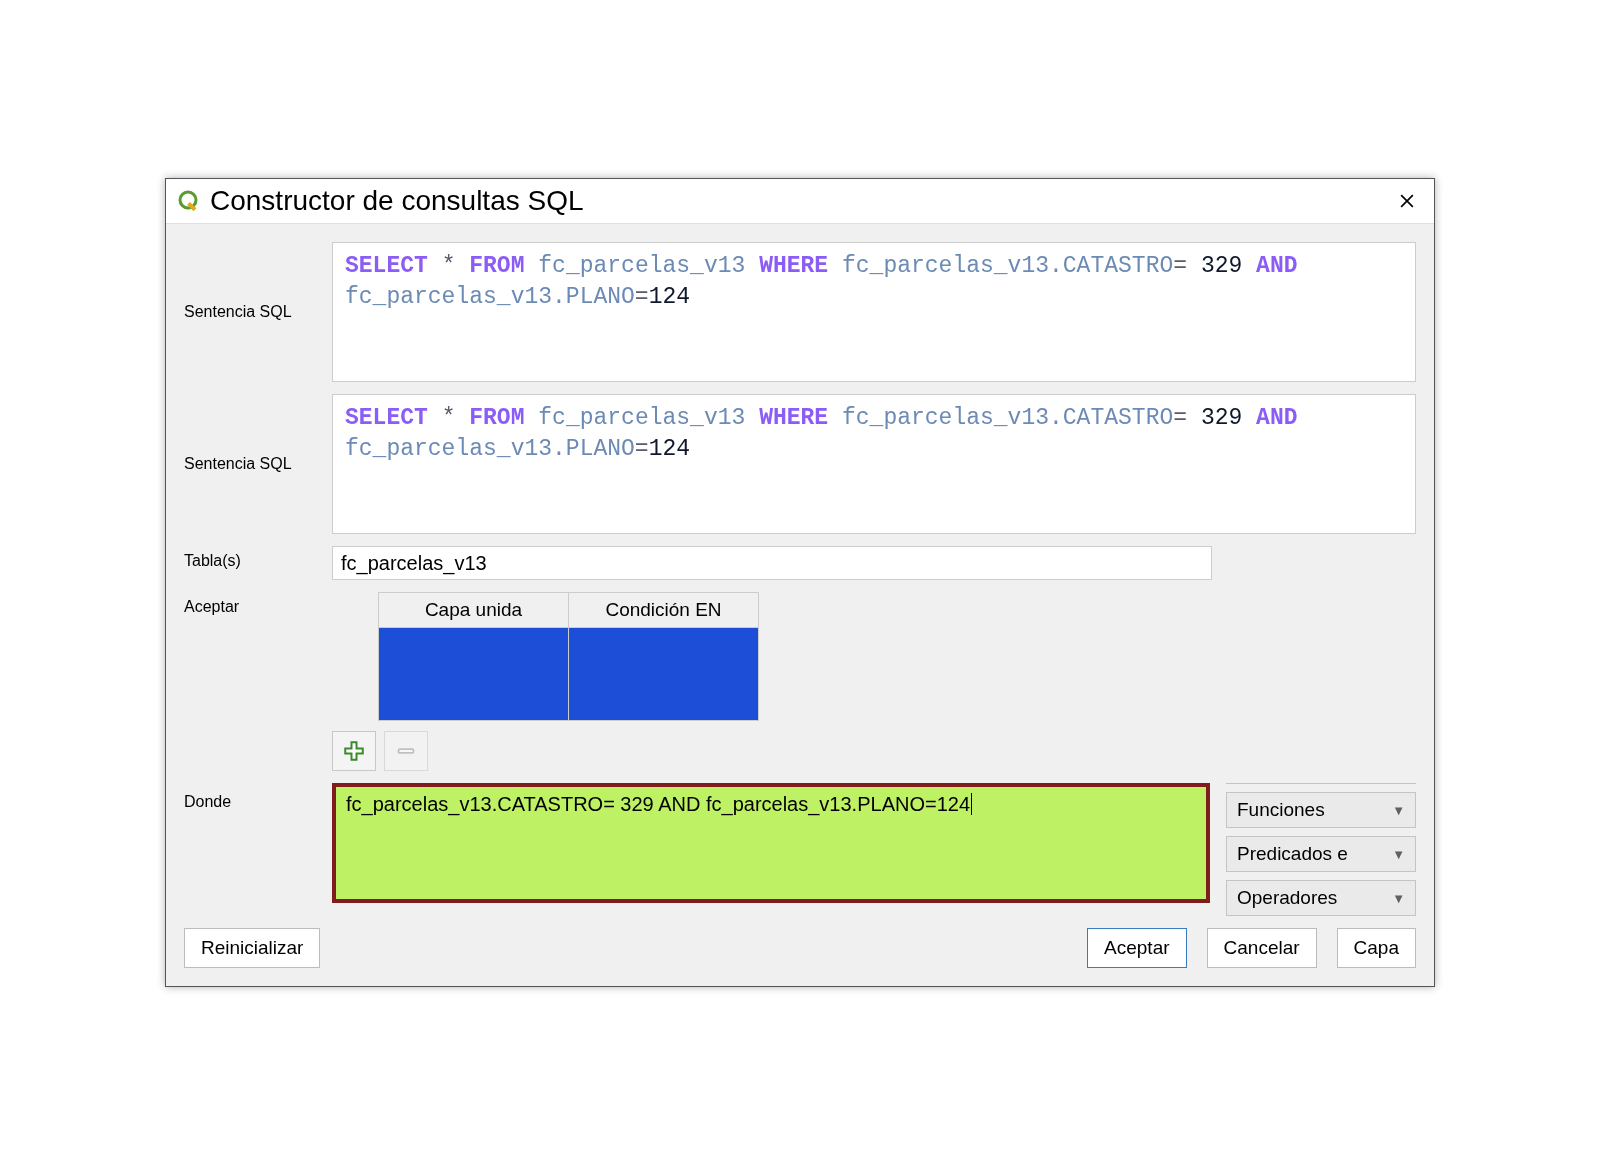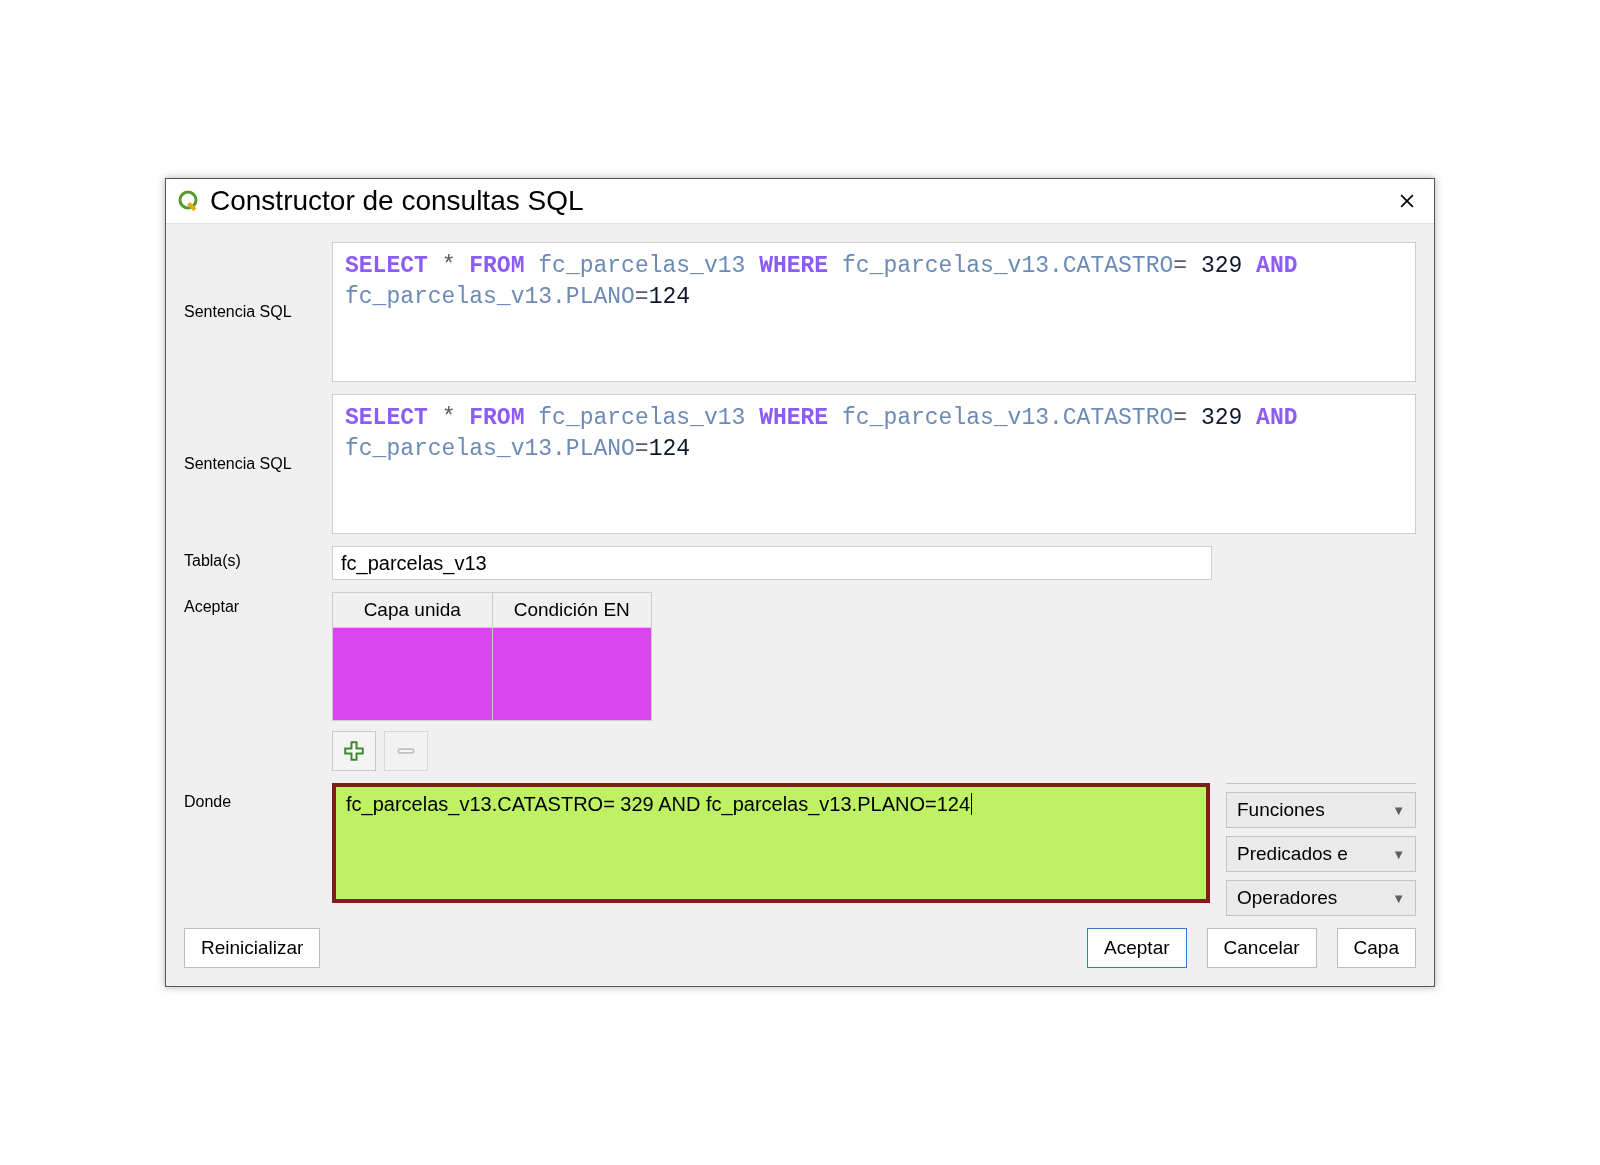--- a/index.html
+++ b/index.html
@@ -82,23 +82,24 @@
     .text-input {
       width: 100%;
       background: #fff;
       border: 1px solid #ccc;
       padding: 4px 8px;
       font-size: 20px;
       font-family: inherit;
       height: 34px;
     }
     .joins-table {
-      background: #d946ef;
+      background: #1d4ed8;
       border: 1px solid #ccc;
-      width: 320px;
+      width: 381px;
+      margin-left: 46px;
     }
     .joins-header {
       display: flex;
       background: #f0f0f0;
       border-bottom: 1px solid #ccc;
     }
     .joins-header .cell {
       flex: 1;
       padding: 6px 10px;
       text-align: center;

